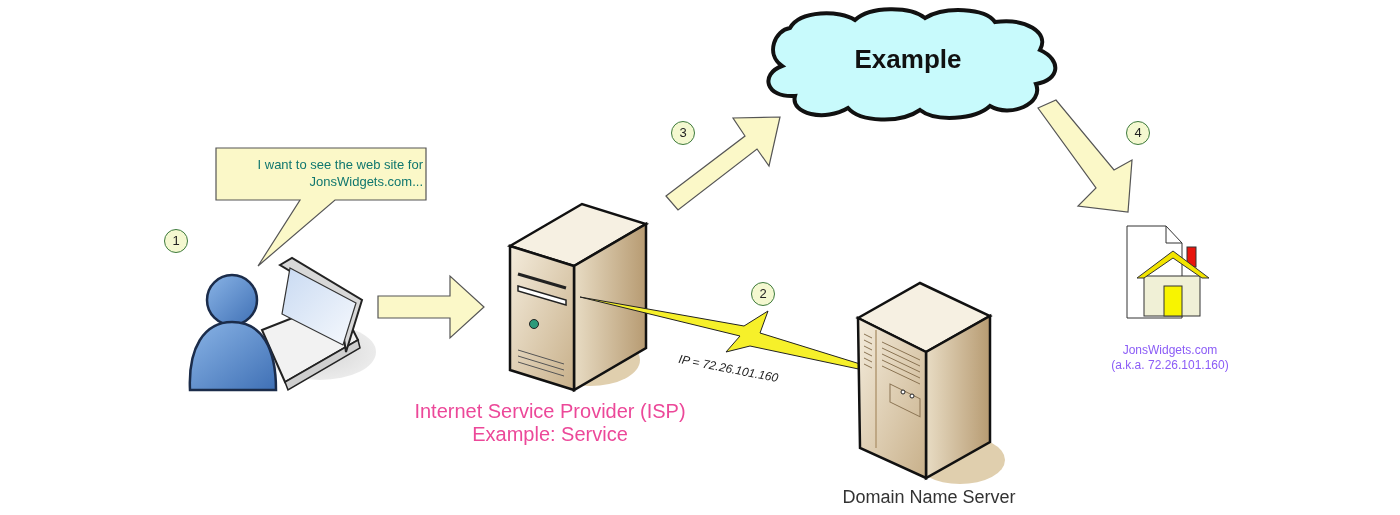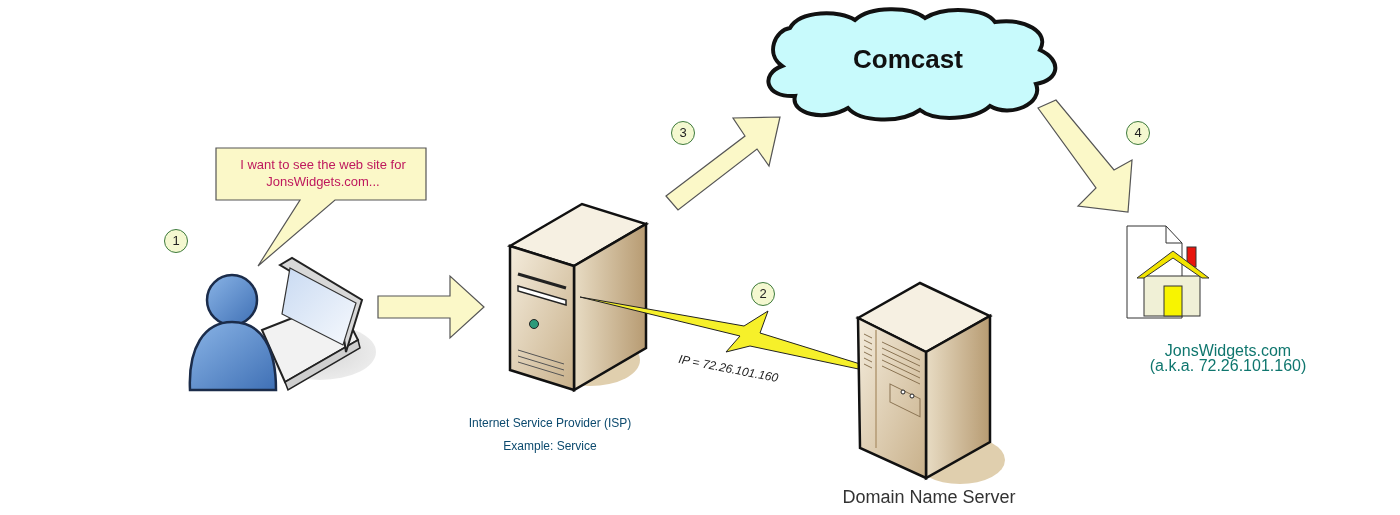--- a/index.html
+++ b/index.html
@@ -1,23 +1,23 @@
 <!DOCTYPE html>
 <html><head>
 <meta charset="utf-8">
 <style>
   html, body { margin: 0; padding: 0; background: #ffffff; }
   body { width: 1400px; height: 515px; position: relative; overflow: hidden;
          font-family: "Liberation Sans", sans-serif; color: #222; }
   #stage { position: absolute; left: 0; top: 0; width: 1400px; height: 515px; }
   .label { position: absolute; font-family: "Liberation Sans", sans-serif; color: #222; text-align: center; white-space: nowrap; }
-  .bubble-text { position: absolute; left: 223px; top: 156px; width: 200px; font-size: 13px; line-height: 17px; color: #be185d; text-align: center; }
-  .isp-label { left: 400px; top: 400px; width: 300px; font-size: 12px; line-height: 23px; color: #0c4a6e; margin-top: 12px; }
+  .bubble-text { position: absolute; left: 223px; top: 156px; width: 200px; font-size: 13px; line-height: 17px; color: #0f766e; text-align: right; }
+  .isp-label { left: 400px; top: 400px; width: 300px; font-size: 20px; line-height: 23px; color: #ec4899; }
   .dns-label { left: 794px; top: 486px; width: 270px; font-size: 18px; line-height: 23px; color: #333; }
-  .site-label { left: 1128px; top: 343px; width: 200px; font-size: 16px; line-height: 15px; color: #0f766e; }
+  .site-label { left: 1070px; top: 343px; width: 200px; font-size: 12px; line-height: 15px; color: #8b5cf6; }
   .ip-label { position: absolute; left: 680px; top: 352px; font-size: 12px; font-style: italic; color: #222;
               transform: rotate(11deg); transform-origin: left top; white-space: nowrap; }
   .cloud-label { position: absolute; left: 818px; top: 44px; width: 180px; text-align: center;
                  font-size: 26px; font-weight: bold; color: #111; }
   .step { position: absolute; width: 24px; height: 24px; border-radius: 50%; border: 1.5px solid #3d7a3d;
           background: #f4f8d0; box-sizing: border-box; font-size: 13px; line-height: 21px; text-align: center; color: #222; }
 </style>
 </head>
 <body>
 
@@ -112,21 +112,21 @@
 <div class="label bubble-text">
   <div>I want to see the web site for</div>
   <div>JonsWidgets.com...</div>
 </div>
 
 <div class="step" style="left:164px; top:229px;">1</div>
 <div class="step" style="left:751px; top:282px;">2</div>
 <div class="step" style="left:671px; top:121px;">3</div>
 <div class="step" style="left:1126px; top:121px;">4</div>
 
-<div class="cloud-label">Comcast</div>
+<div class="cloud-label">Example</div>
 
 <div class="label isp-label">
   <div>Internet Service Provider (ISP)</div>
   <div>Example: Service</div>
 </div>
 
 <div class="ip-label">IP = 72.26.101.160</div>
 
 <div class="label dns-label">Domain Name Server</div>
 

